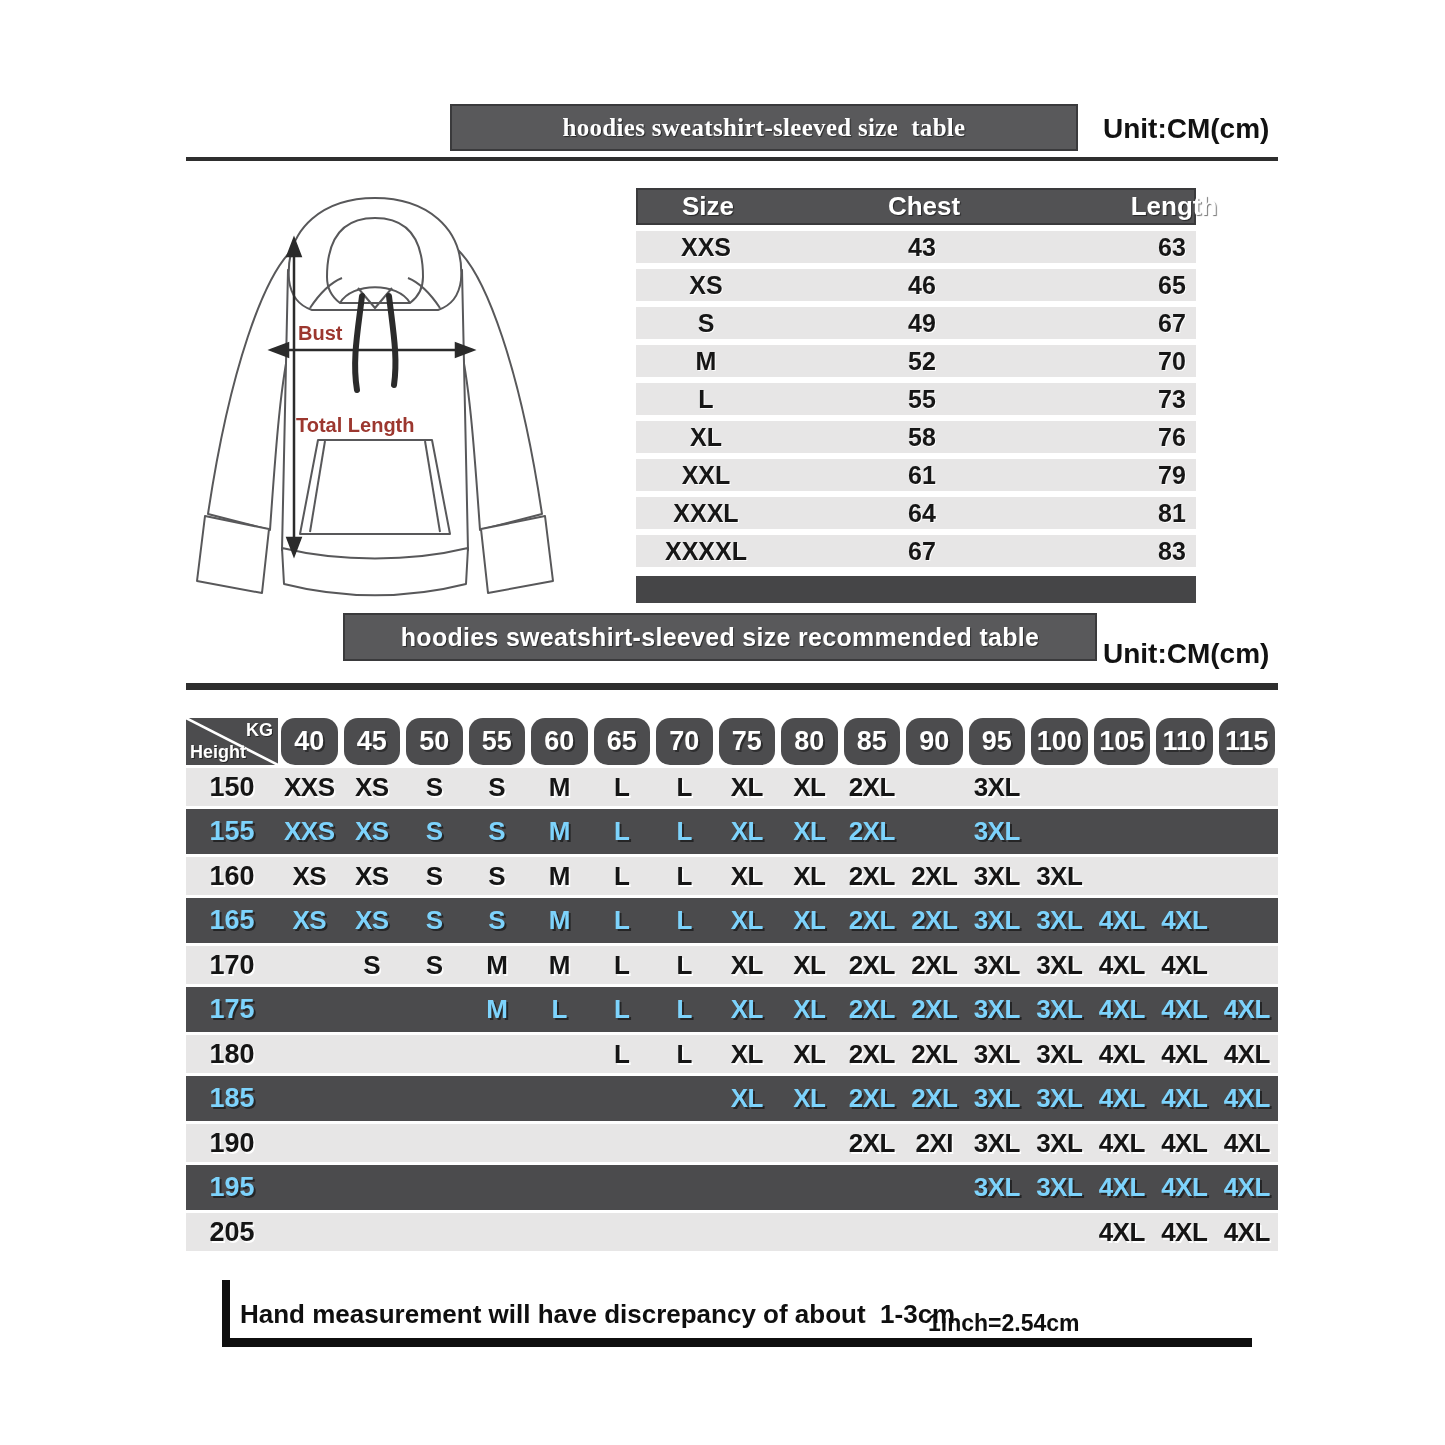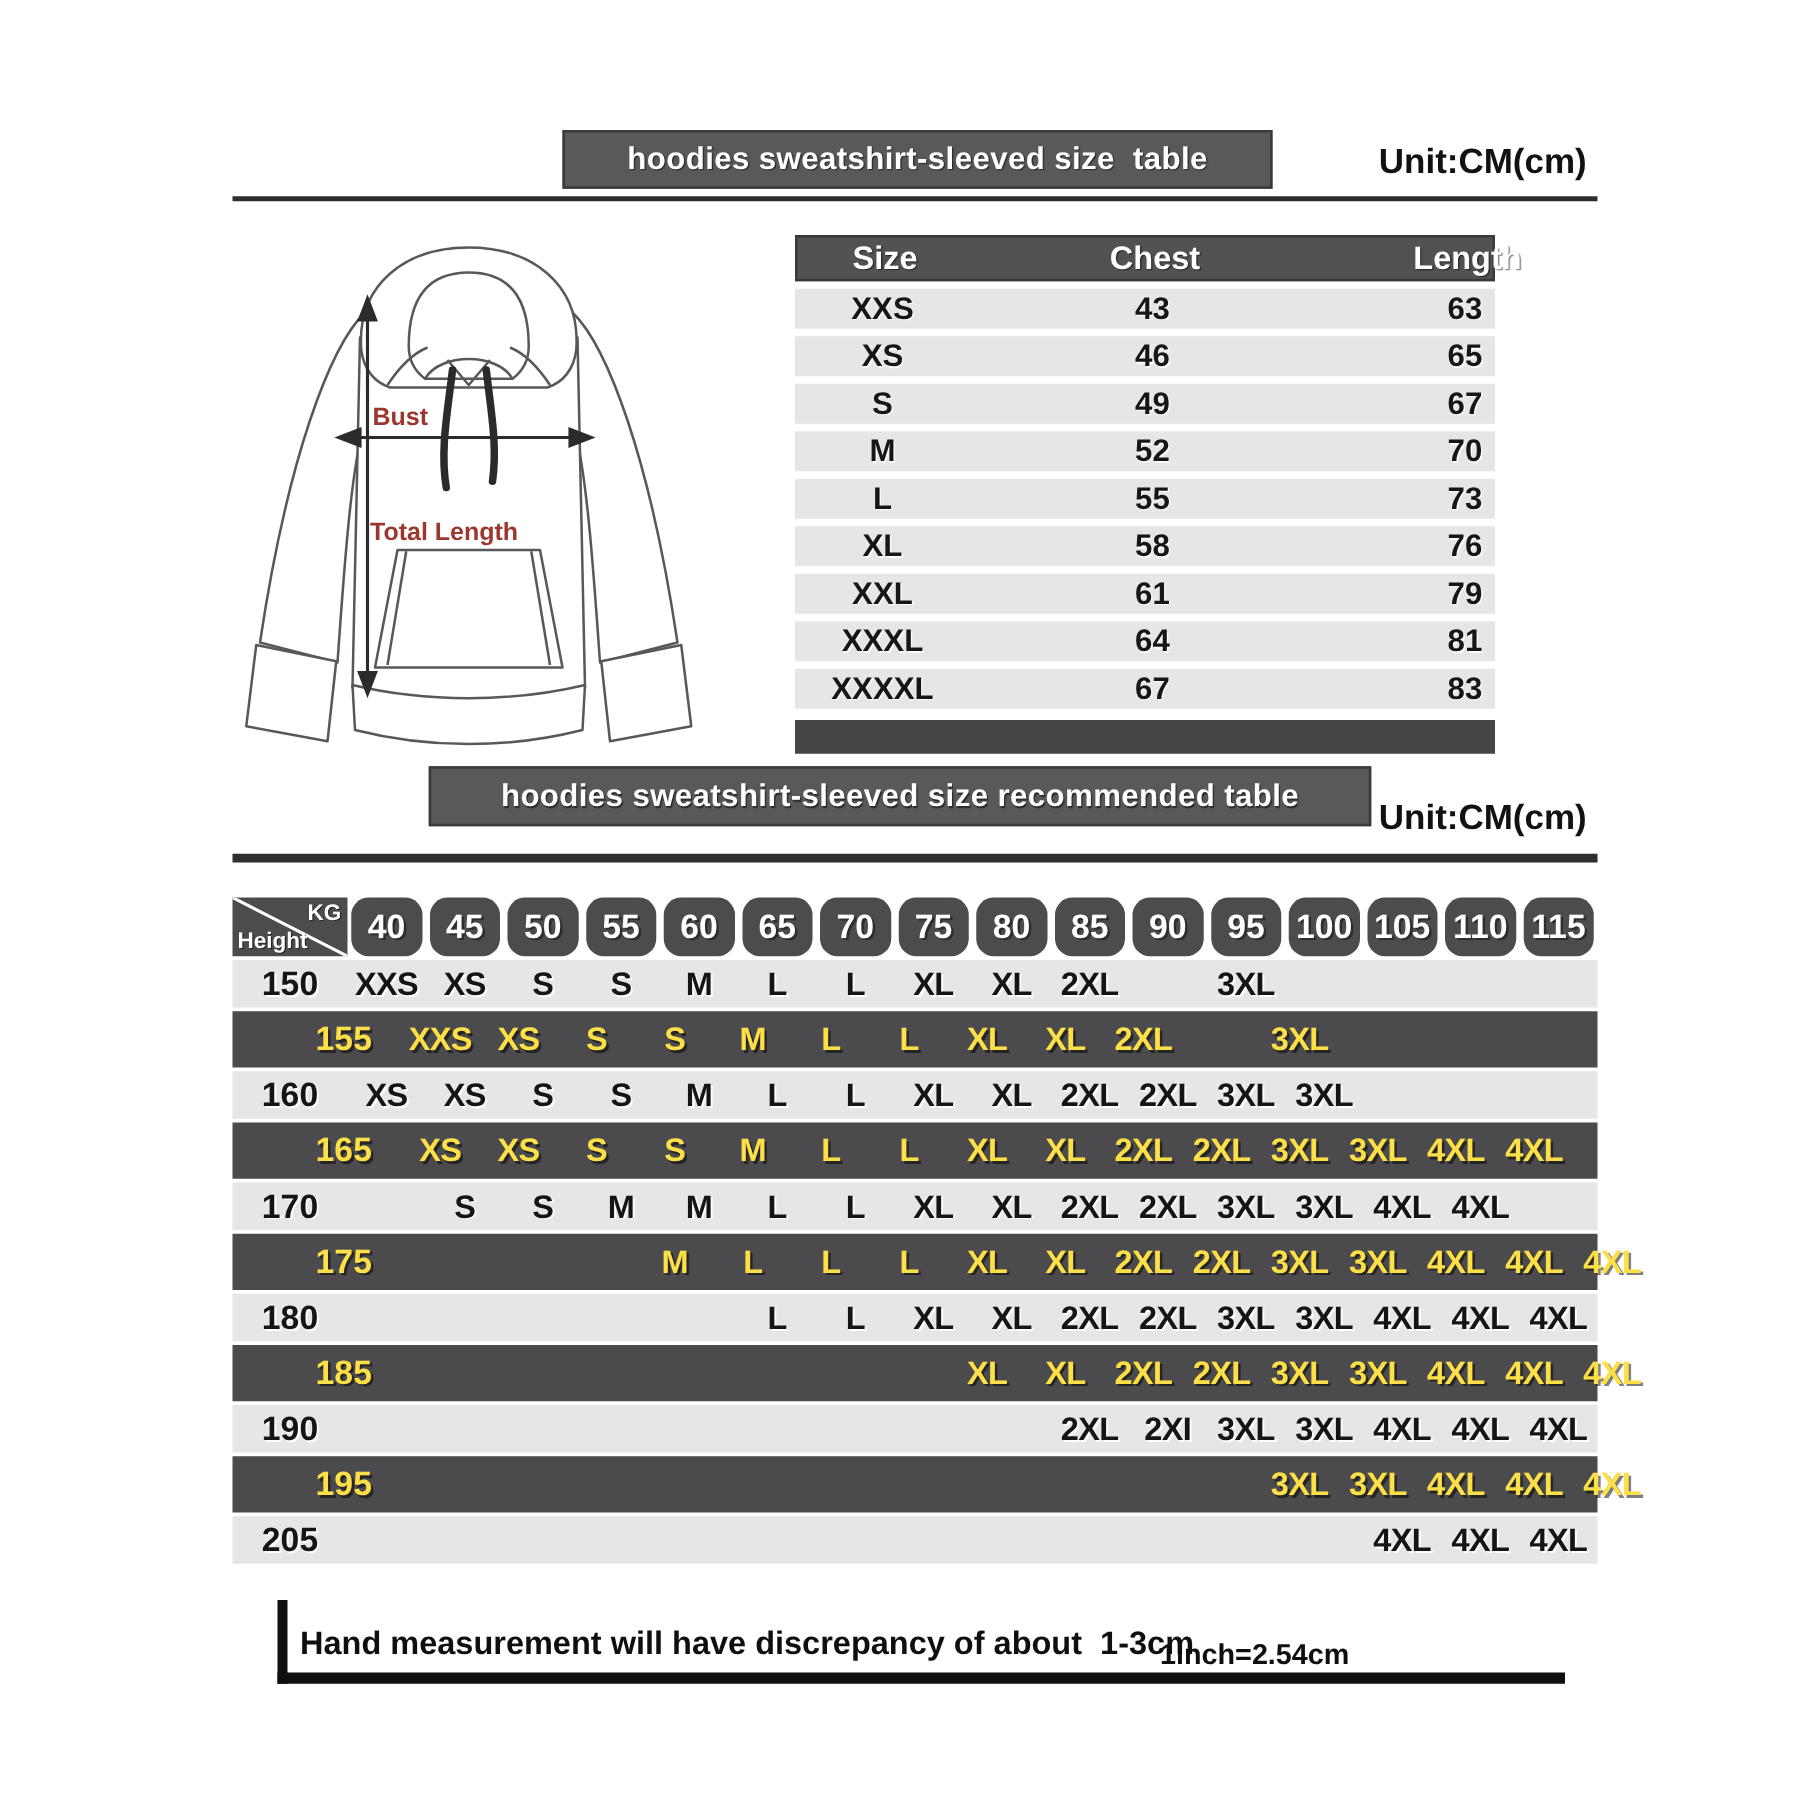--- a/index.html
+++ b/index.html
@@ -6,21 +6,21 @@
   html,body { background:#fff; }
   body { font-family:"Liberation Sans", sans-serif; font-weight:bold; }
 
   .page { position:relative; width:1445px; height:1445px; background:#ffffff; overflow:hidden; color:#1b1b1b; }
 
   
   .titlebar { position:absolute; background:#59595b; border:2px solid #3a3a3c;
               color:#fff; display:flex; align-items:center; justify-content:center; }
   .titlebar span { font-size:25px; letter-spacing:.3px; white-space:pre;
                    text-shadow:1px 1px 1px rgba(0,0,0,.55); }
-  .t1 { left:450px; top:104px; width:568px; height:47px; }
+  .t1 { left:450px; top:104px; width:628px; height:47px;font-family:Liberation Serif, serif; }
   .t2 { left:343px; top:613px; width:754px; height:48px; }
 
   .unit { position:absolute; font-size:28px; color:#121212; white-space:pre; }
   .u1 { left:1103px; top:113px; }
   .u2 { left:1103px; top:638px; }
 
   .rule { position:absolute; background:#2e2e2e; }
   .r1 { left:186px; top:157px; width:1092px; height:4px; }
   .r2 { left:186px; top:683px; width:1092px; height:7px; }
 
@@ -45,21 +45,21 @@
   .mx-corner svg { position:absolute; left:0; top:0; width:100%; height:100%; }
   .kg  { position:absolute; top:2px; right:5px; font-size:18px; text-shadow:1px 1px 0 rgba(0,0,0,.5); }
   .hgt { position:absolute; bottom:2px; left:4px; font-size:18px; text-shadow:1px 1px 0 rgba(0,0,0,.5); }
   .mx-hcell { height:47px; }
   .mx-hinner { margin:0 3px; height:100%; background:#4c4c4e; color:#fff; font-size:27px;
                display:flex; align-items:center; justify-content:center;
                text-shadow:2px 2px 0 rgba(0,0,0,.4);border-radius:14px; }
   .mx-row { display:grid; grid-template-columns:92px repeat(16,62.5px); margin-top:3px;
             align-items:center; text-align:center; }
   .mx-row.light { background:#e7e6e6; height:38px; color:#151515; }
-  .mx-row.dark  { background:#4b4b4d; height:45px; color:#fde047;padding-left:43px; }
+  .mx-row.dark  { background:#4b4b4d; height:45px; color:#7dd3fc; }
   .mx-row.light .mx-cell, .mx-row.light .mx-label { text-shadow:1.5px 1.5px 0 rgba(255,255,255,.95); }
   .mx-row.dark  .mx-cell, .mx-row.dark  .mx-label { text-shadow:2px 2px 0 rgba(0,0,0,.5); }
   .mx-label { font-size:27px; }
   .mx-cell  { font-size:26px; letter-spacing:-.5px; }
 
   
   .f-vline { position:absolute; left:222px; top:1280px; width:8px;  height:67px;  background:#0f0f0f; }
   .f-hline { position:absolute; left:222px; top:1338px; width:1030px; height:9px; background:#0f0f0f; }
   .f-note { position:absolute; left:240px; top:1299px; font-size:26px; color:#0f0f0f; white-space:pre; }
   .f-conv { position:absolute; left:928px; top:1310px; font-size:23px; color:#0f0f0f; white-space:pre; }

